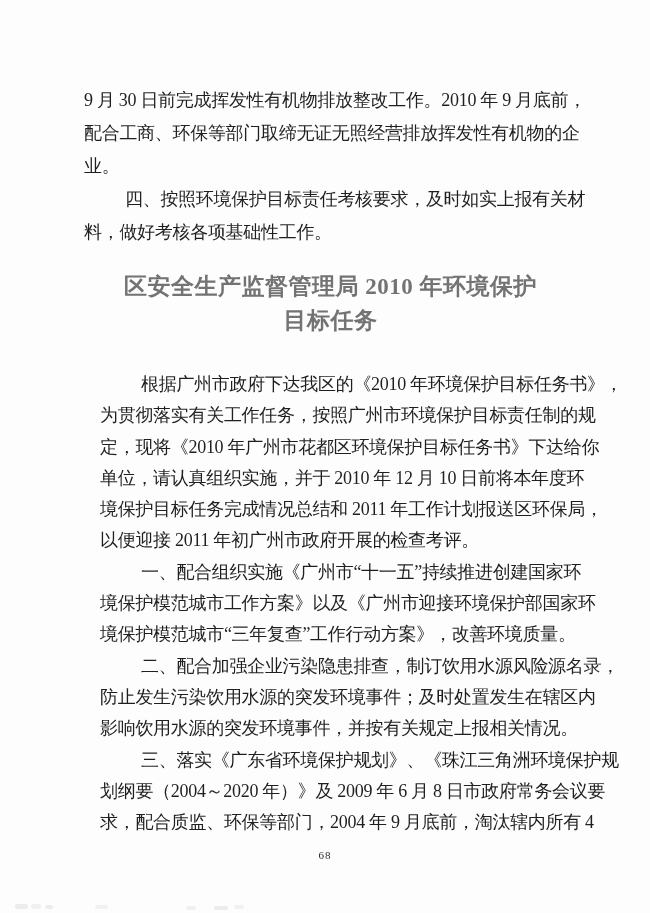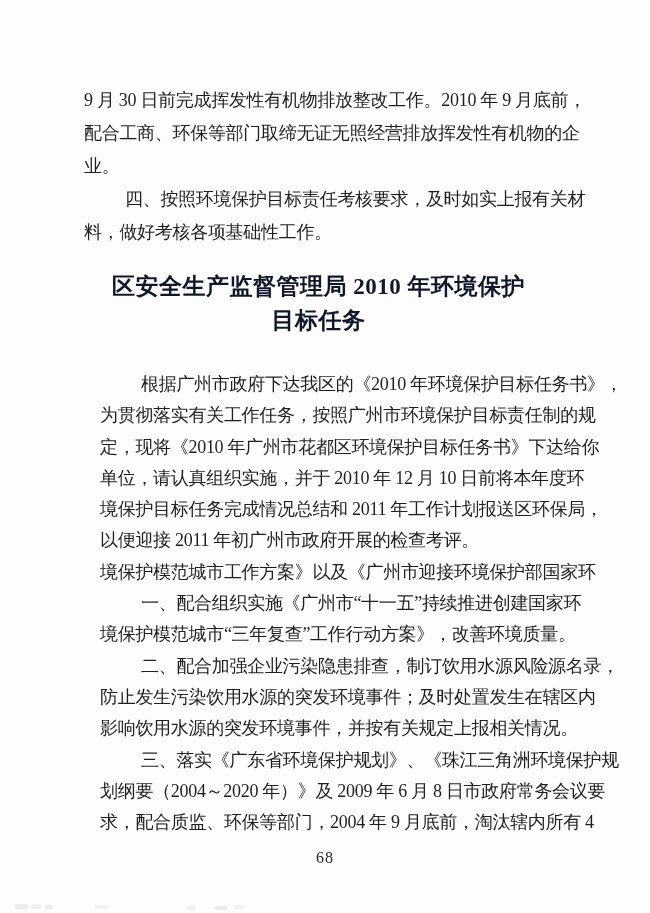--- a/index.html
+++ b/index.html
@@ -31,50 +31,50 @@
     line-height: 33px;
     height: 33px;
     letter-spacing: -0.3px;
     white-space: nowrap;
   }
   .indent {
     padding-left: 41px;
   }
   .section-title {
     position: absolute;
-    left: 0;
+    left: 12px;
     top: 270px;
     width: 637px;
     text-align: center;
     font-weight: bold;
     font-size: 23px;
     line-height: 34px;
     letter-spacing: 0.5px;
-    color: #0f172a;
+    color: #737373;
   }
   .body-section {
     position: absolute;
     left: 100px;
     top: 369px;
     width: 500px;
   }
   .body-section .line {
     font-size: 18px;
     line-height: 31.3px;
     height: 31.3px;
     letter-spacing: -0.3px;
     white-space: nowrap;
   }
   .page-number {
     position: absolute;
     left: 0;
     top: 849px;
     width: 650px;
     text-align: center;
-    font-size: 16px;
+    font-size: 11px;
     letter-spacing: 1px;
     color: #2b2b2b;
   }
   
   .noise {
     position: absolute;
     background: #ececec;
     border-radius: 2px;
   }
   .n1 { left: 15px;  top: 904px; width: 13px; height: 5px; }
@@ -103,22 +103,22 @@
     <div>目标任务</div>
   </div>
 
   <div class="body-section">
     <div class="line indent">根据广州市政府下达我区的《2010 年环境保护目标任务书》，</div>
     <div class="line">为贯彻落实有关工作任务，按照广州市环境保护目标责任制的规</div>
     <div class="line">定，现将《2010 年广州市花都区环境保护目标任务书》下达给你</div>
     <div class="line">单位，请认真组织实施，并于 2010 年 12 月 10 日前将本年度环</div>
     <div class="line">境保护目标任务完成情况总结和 2011 年工作计划报送区环保局，</div>
     <div class="line">以便迎接 2011 年初广州市政府开展的检查考评。</div>
+    <div class="line indent">一、配合组织实施《广州市“十一五”持续推进创建国家环</div>
     <div class="line">境保护模范城市工作方案》以及《广州市迎接环境保护部国家环</div>
-    <div class="line indent">一、配合组织实施《广州市“十一五”持续推进创建国家环</div>
     <div class="line">境保护模范城市“三年复查”工作行动方案》，改善环境质量。</div>
     <div class="line indent">二、配合加强企业污染隐患排查，制订饮用水源风险源名录，</div>
     <div class="line">防止发生污染饮用水源的突发环境事件；及时处置发生在辖区内</div>
     <div class="line">影响饮用水源的突发环境事件，并按有关规定上报相关情况。</div>
     <div class="line indent">三、落实《广东省环境保护规划》、《珠江三角洲环境保护规</div>
     <div class="line">划纲要（2004～2020 年）》及 2009 年 6 月 8 日市政府常务会议要</div>
     <div class="line">求，配合质监、环保等部门，2004 年 9 月底前，淘汰辖内所有 4</div>
   </div>
 
   <div class="page-number">68</div>

